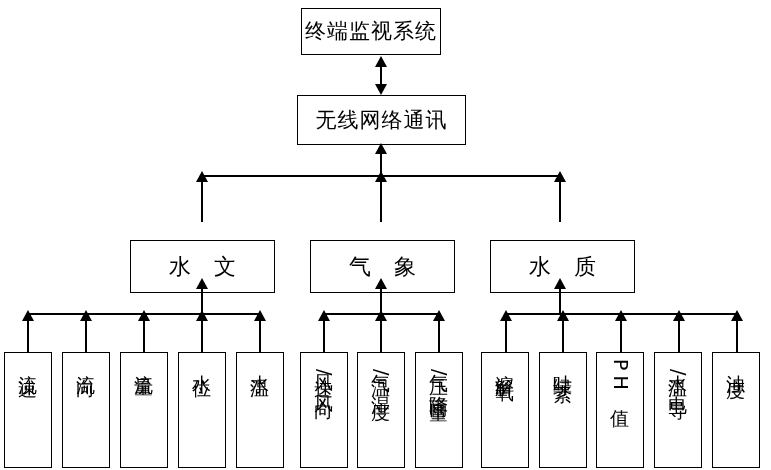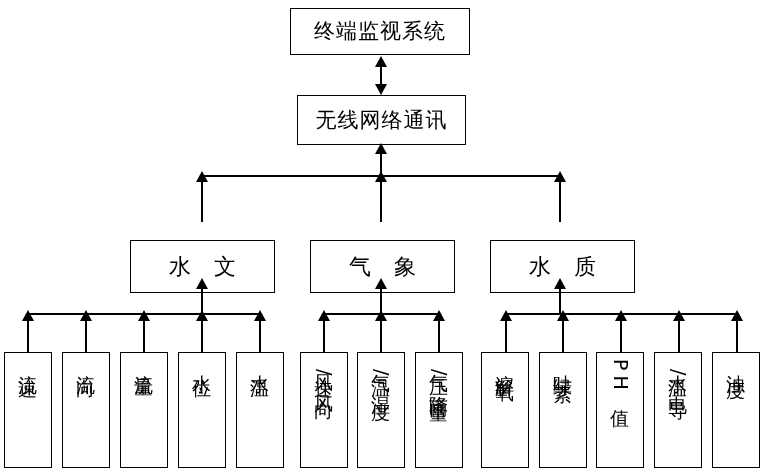--- a/index.html
+++ b/index.html
@@ -77,21 +77,21 @@
     border-left: 6px solid transparent;
     border-right: 6px solid transparent;
     border-top: 11px solid #000000;
   }
 </style>
 </head>
 <body>
 
 <div id="canvas">
 
-  <div class="box top" style="left:290px; top:8px; width:180px; height:47px;">
+  <div class="box top" style="left:301px; top:8px; width:140px; height:47px;">
     <span>终端监视系统</span>
   </div>
 
   <div class="vline" style="left:380px; top:59px; height:32px;"></div>
   <div class="arrow-up" style="left:375px; top:56px;"></div>
   <div class="arrow-down" style="left:375px; top:84px;"></div>
 
   <div class="box top" style="left:297px; top:95px; width:169px; height:50px;align-items:center;">
     <span>无线网络通讯</span>
   </div>

